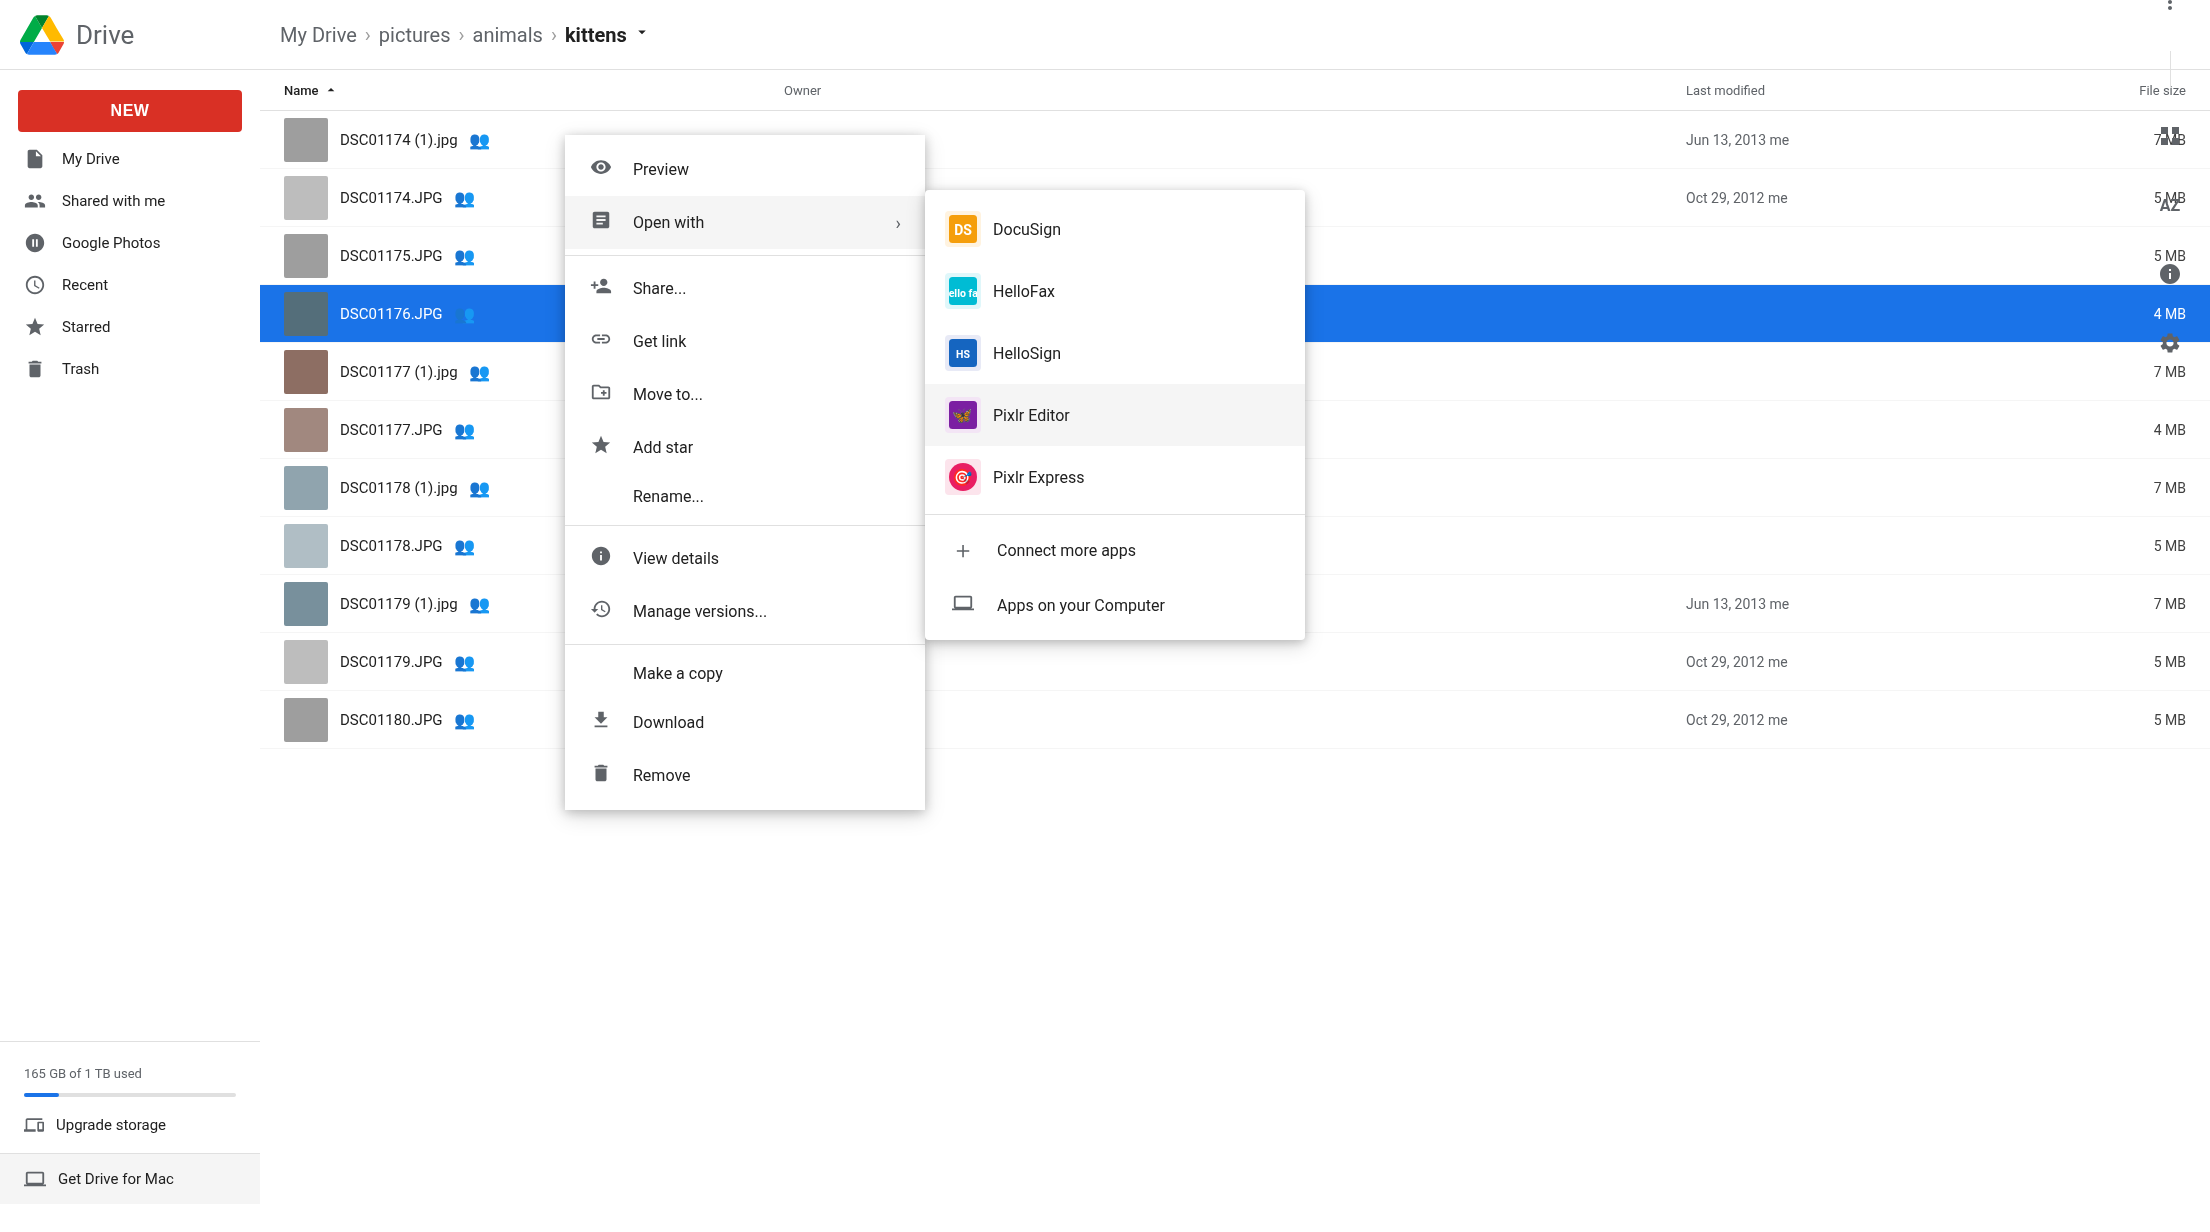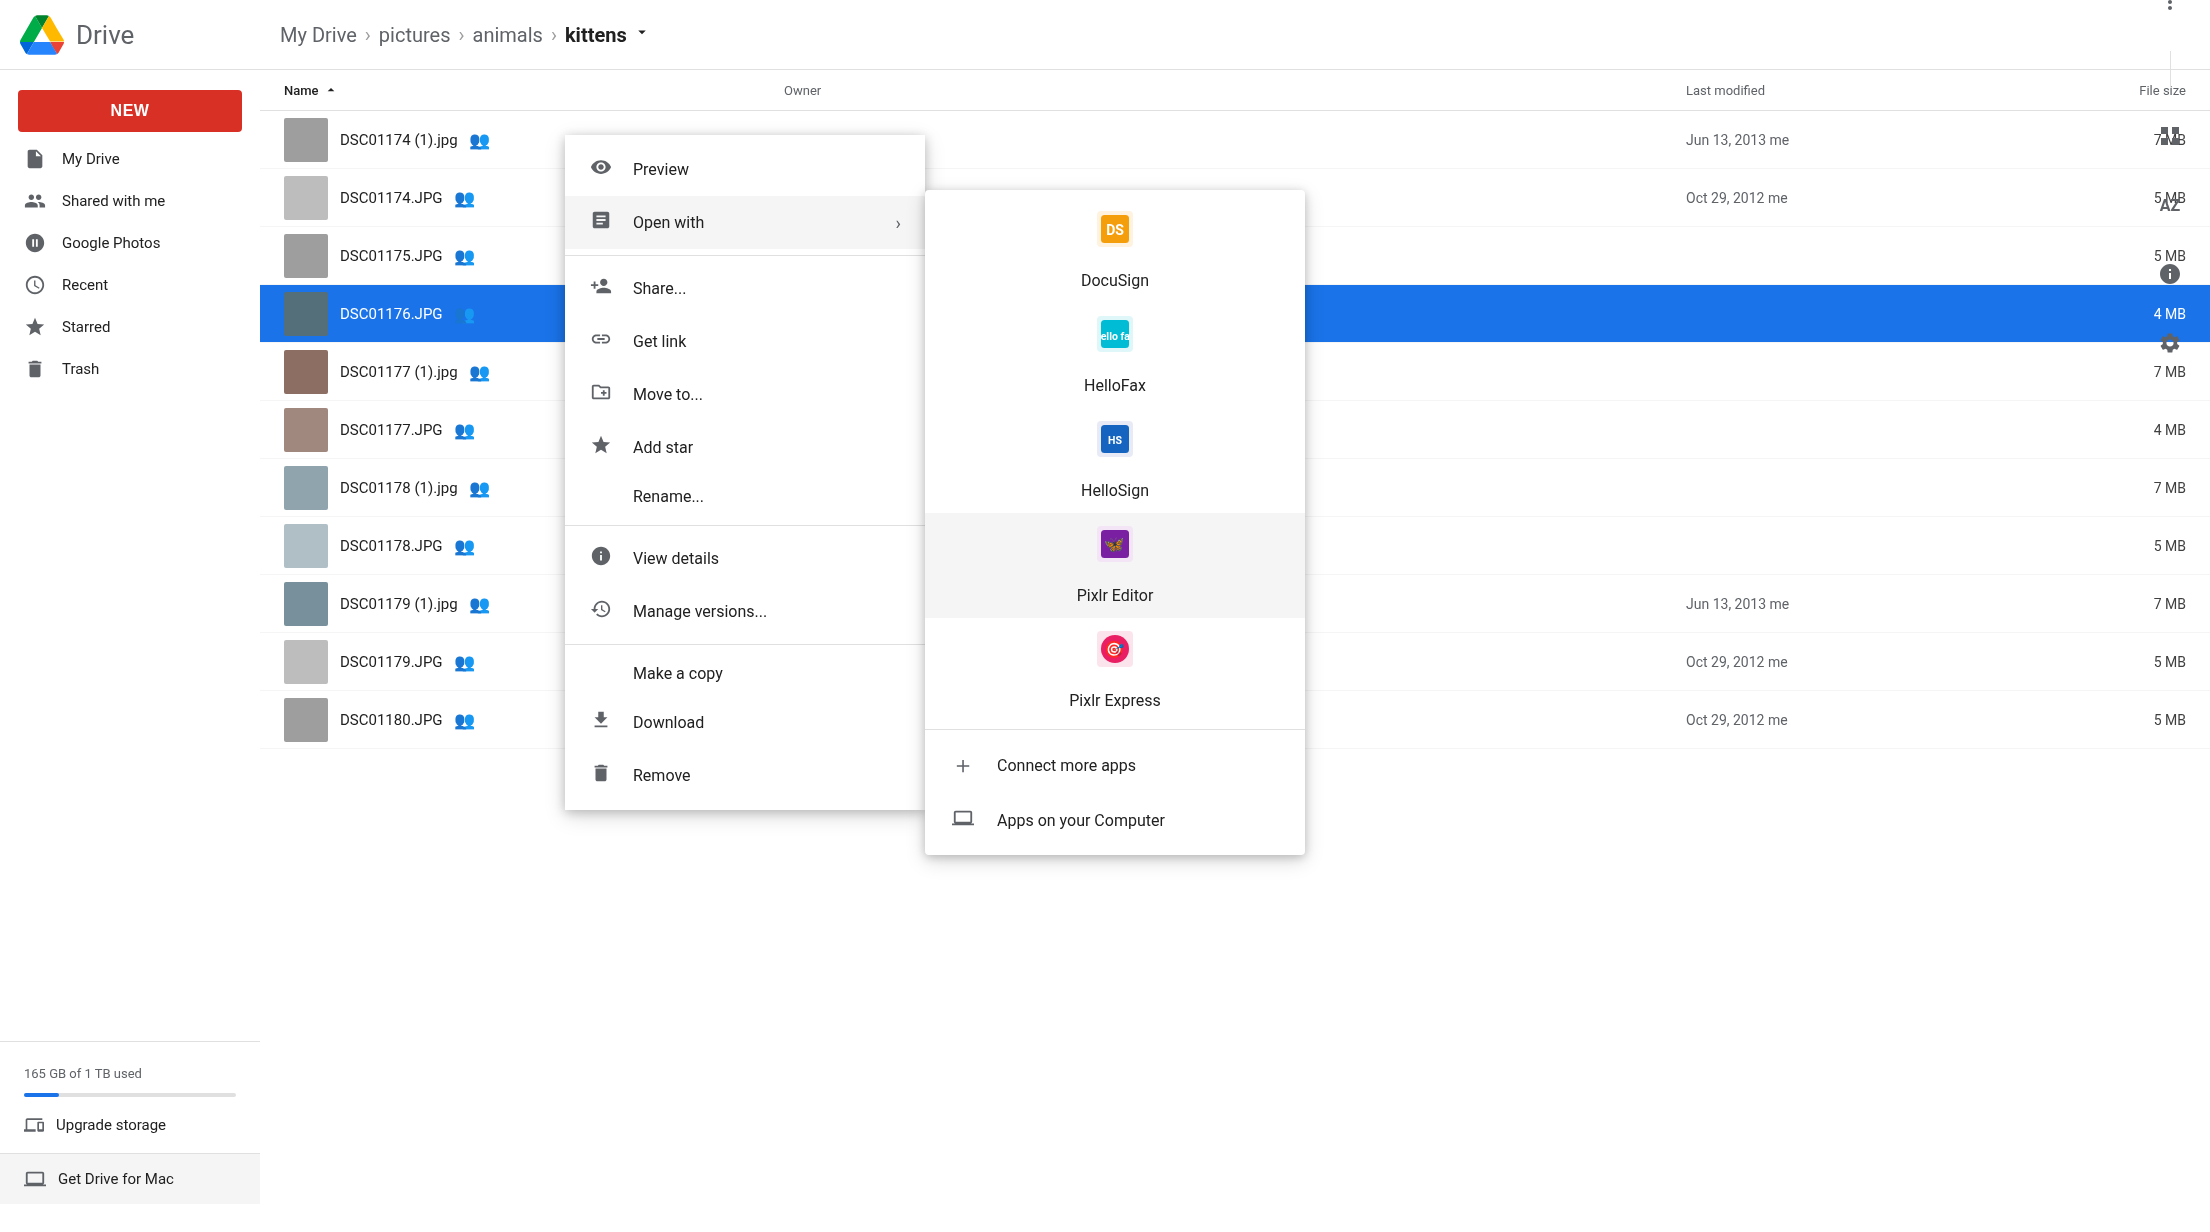--- a/index.html
+++ b/index.html
@@ -198,26 +198,25 @@
       width: 380px;
       background: #fff;
       box-shadow: 0 2px 10px rgba(0,0,0,0.2), 0 6px 20px rgba(0,0,0,0.15);
       border-radius: 4px;
       z-index: 210;
       padding: 8px 0;
     }
     .sub-item {
       display: flex;
       align-items: center;
-      gap: 24px;
+      gap: 12px;
       padding: 13px 20px;
       cursor: pointer;
       font-size: 16px;
       color: #212121;
-      flex-direction: column;
     }
     .sub-item.highlighted { background: #f5f5f5; }
     .sub-icon {
       width: 36px; height: 36px;
       border-radius: 4px;
       display: flex; align-items: center; justify-content: center;
       font-size: 18px;
       flex-shrink: 0;
     }
     .sub-divider { height: 1px; background: #e0e0e0; margin: 6px 0; }

